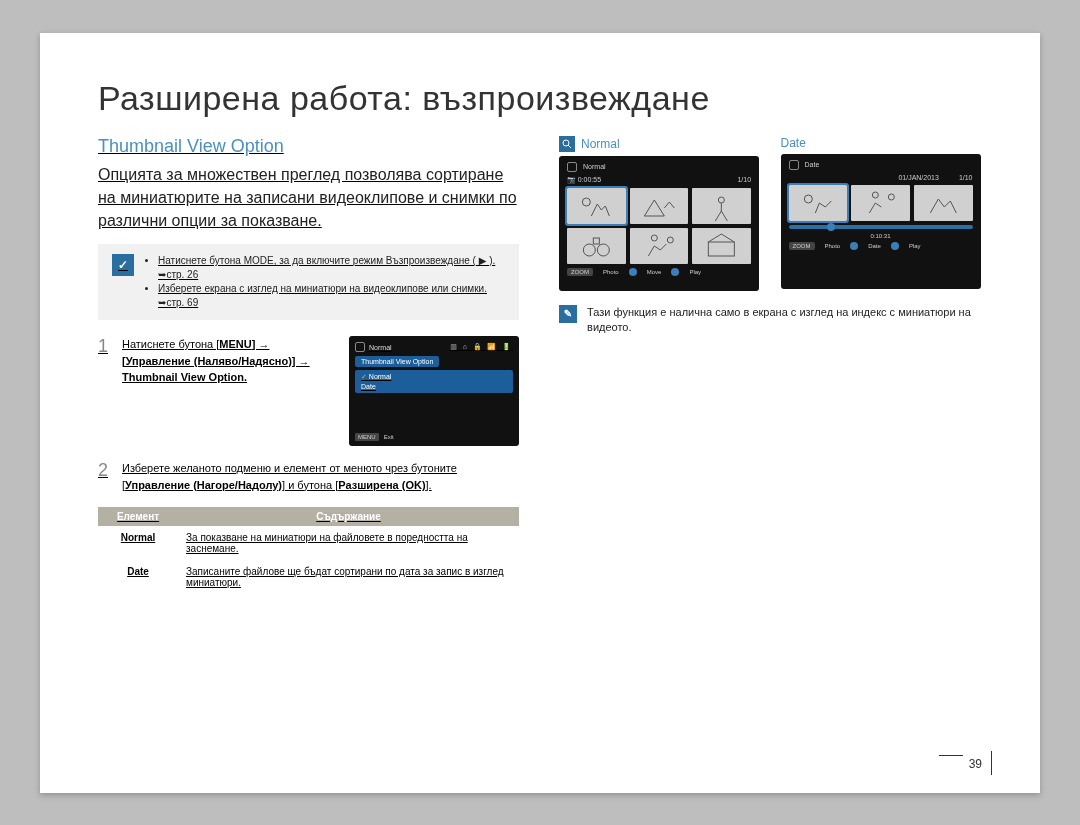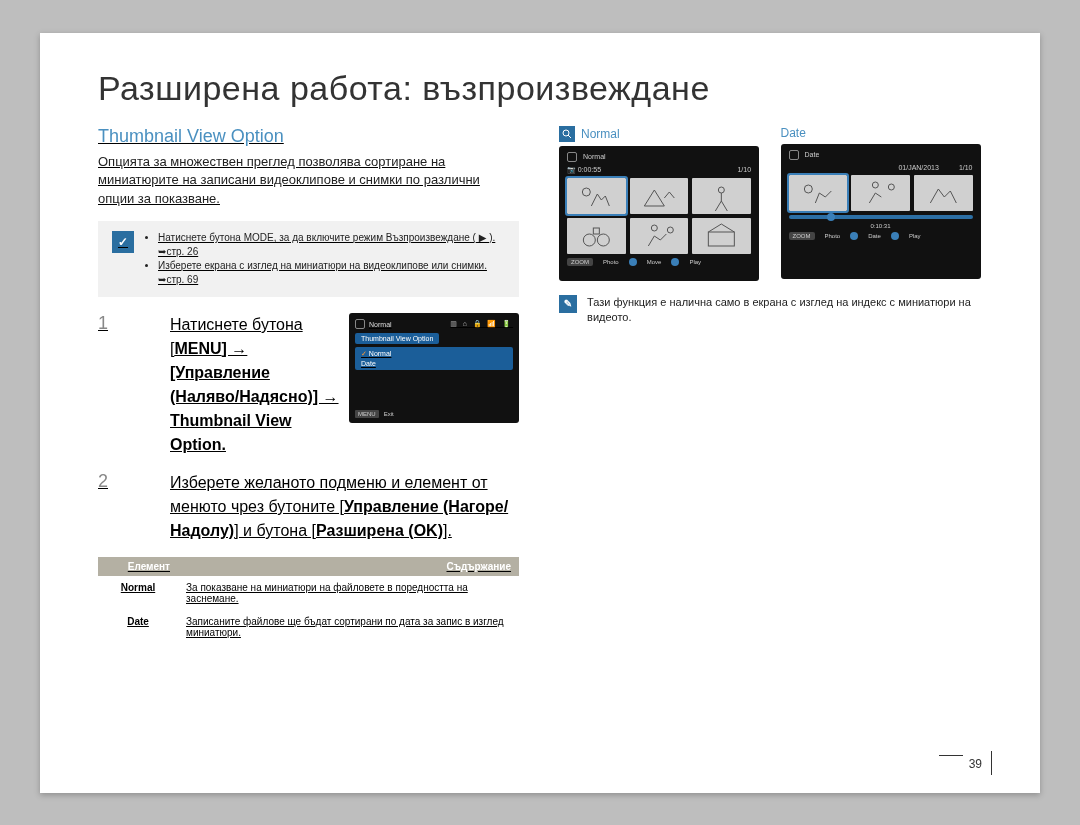--- a/index.html
+++ b/index.html
@@ -19,46 +19,47 @@
     box-shadow: 0 2px 6px rgba(0,0,0,.25);
     padding: 36px 58px 24px 58px;
     position: relative;
   }
   .page-title {
     font-size: 34px;
     font-weight: 300;
     color: #333;
     margin-bottom: 18px;
     letter-spacing: .5px;
+    margin-top: 10px;
   }
   .cols { display: flex; gap: 40px; }
   .lcol { width: 438px; text-decoration: underline; }
   .rcol { width: 440px; }
 
   .subhead { color: #4a90c0; font-size: 18px; font-weight: 400; margin-bottom: 6px; }
-  .body-text { font-size: 13px; color: #222; line-height: 1.45; }
+  .body-text { font-size: 16px; color: #222; line-height: 1.45; }
 
   .note-box {
     display: flex; gap: 10px; background: #f1f1f1;
     padding: 10px 14px; margin: 12px 0 16px 0; font-size: 10px;
     color: #222; line-height: 1.4;
   }
   .note-icon {
     width: 22px; height: 22px; flex: 0 0 22px;
     background: #2a6ea0; color: #fff; display: flex;
     align-items: center; justify-content: center; font-weight: bold;
     font-size: 12px;
   }
   .note-box ul { list-style: disc; padding-left: 14px; }
   .rnote { display: flex; gap: 10px; margin-top: 14px; font-size: 11px; color: #222; line-height: 1.4; }
   .rnote .note-icon { width: 18px; height: 18px; flex: 0 0 18px; font-size: 10px; }
 
   .step-row { display: flex; gap: 10px; margin-bottom: 14px; }
   .step-num { font-size: 18px; color: #888; width: 14px; flex: 0 0 14px; }
-  .step-text { font-size: 16px; line-height: 1.5; flex: 1; margin-left: 48px; }
+  .step-text { font-size: 11px; line-height: 1.5; flex: 1; }
 
   .screen {
     width: 170px; height: 110px; background: #111;
     border-radius: 3px; padding: 6px; color: #ccc; font-size: 7px;
     flex: 0 0 170px; position: relative;
   }
   .screen-top {
     display: flex; align-items: center; gap: 4px;
     color: #ddd; font-size: 7px; margin-bottom: 4px;
   }
@@ -106,21 +107,21 @@
     display: flex; align-items: center; justify-content: center;
   }
   .preview-head .sq svg { width: 10px; height: 10px; }
   .preview-head .lbl { color: #4a90c0; font-size: 12px; }
 
   .submenu-head {
     background: #8c8c80; color: #fff; padding: 5px 10px;
     font-size: 12px; font-weight: bold; margin: 18px 0 8px 0;
   }
   table.sub { width: 100%; border-collapse: collapse; font-size: 10px; }
-  table.sub th { background: #b4b0a3; color: #fff; font-weight: bold; padding: 4px 8px; text-align: right; }
+  table.sub th { background: #b4b0a3; color: #fff; font-weight: bold; padding: 4px 8px; text-align: center; }
   table.sub td { padding: 6px 8px; vertical-align: top; border-bottom: 0; }
   table.sub td.el { font-weight: bold; width: 80px; text-align: center; }
 
   .page-num { position: absolute; right: 58px; bottom: 22px; font-size: 12px; color: #333; }
   .page-num::before {
     content: ""; position: absolute; top: -2px; left: -30px;
     width: 24px; height: 1px; background: #333;
   }
   .page-num-side {
     position: absolute; right: 48px; bottom: 18px;

